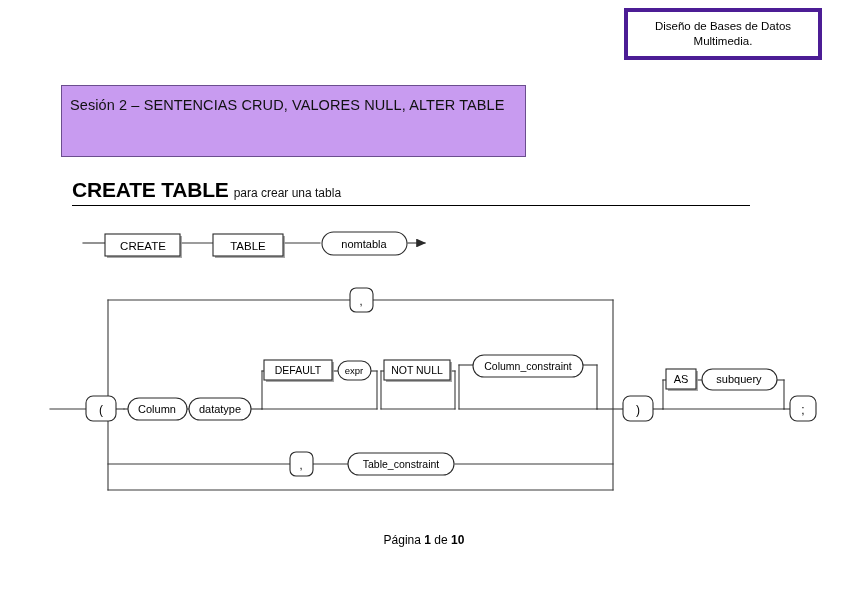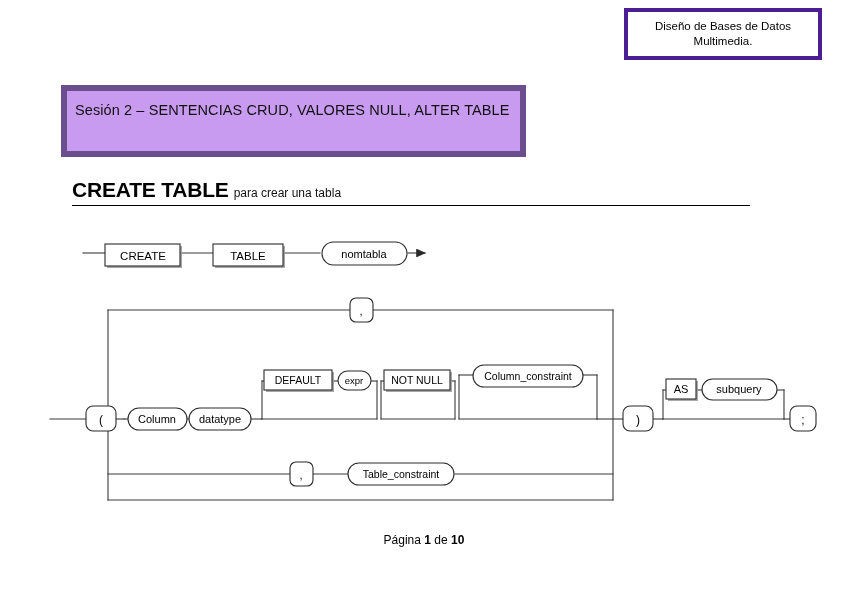--- a/index.html
+++ b/index.html
@@ -37,21 +37,21 @@
   }
 
   
   #session-banner {
     position: absolute;
     left: 61px;
     top: 85px;
     width: 465px;
     height: 72px;
     box-sizing: border-box;
-    border: 6px solid #6d28d9;
+    border: 1px solid #6d28d9;
     padding: 9px 10px 0 8px;
   }
   #session-banner .btext {
     font-size: 14.5px;
     line-height: 20px;
     letter-spacing: 0.1px;
     color: #111;
   }
 
   
@@ -82,21 +82,20 @@
   }
 
   
   #diagram-canvas {
     position: absolute;
     left: 0;
     top: 0;
     width: 848px;
     height: 437px;
     pointer-events: none;
-    margin-top: 10px;
   }
   #diagram-canvas svg { display: block; }
 
   
   #footer {
     position: absolute;
     left: 0;
     top: 533px;
     width: 848px;
     text-align: center;

